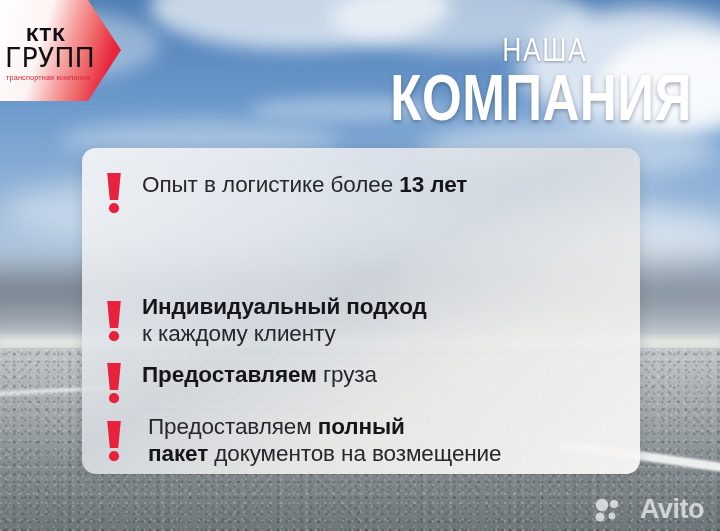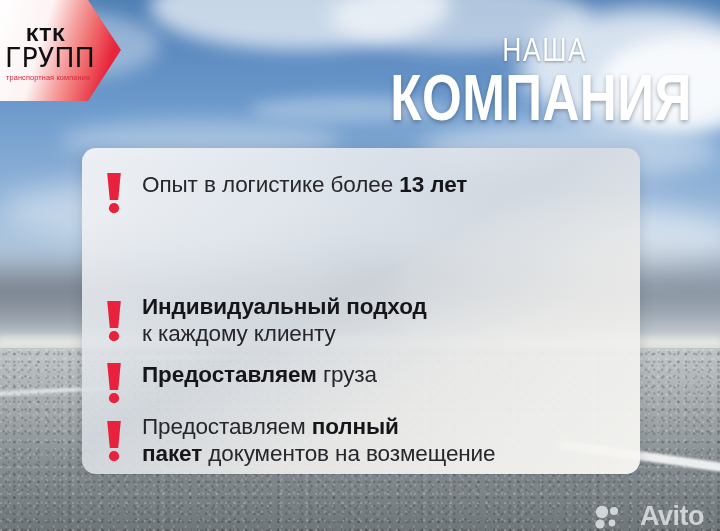--- a/index.html
+++ b/index.html
@@ -229,21 +229,21 @@
     position: absolute;
     left: 0;
     display: flex;
     align-items: flex-start;
     width: 100%;
   }
   .r1 { top: 6px; }
   .r2 { top: 68px; }
   .r3 { top: 128px; }
   .r4 { top: 196px; }
-  .r5 { top: 248px; }
+  .r5 { top: 248px; gap: 6px; }
 
   .bang {
     flex: 0 0 auto;
     width: 22px;
     position: relative;
     height: 40px;
     margin-right: 16px;
   }
   .bang svg { display: block; }
   .bang.shift { margin-top: 6px; }
@@ -256,21 +256,21 @@
     line-height: 1.18;
     letter-spacing: -0.1px;
     white-space: nowrap;
   }
   .line b { font-weight: 700; color: #16161a; }
   .line .sub { display: block; }
 
   
   .avito {
     position: absolute;
-    right: 16px; bottom: 1px;
+    right: 16px; bottom: 8px;
     display: flex;
     align-items: center;
     gap: 20px;
     z-index: 7;
     opacity: 0.80;
   }
   .avito-mark { display: block; }
   .avito-word {
     font-family: "Liberation Sans", sans-serif;
     font-weight: 700;

